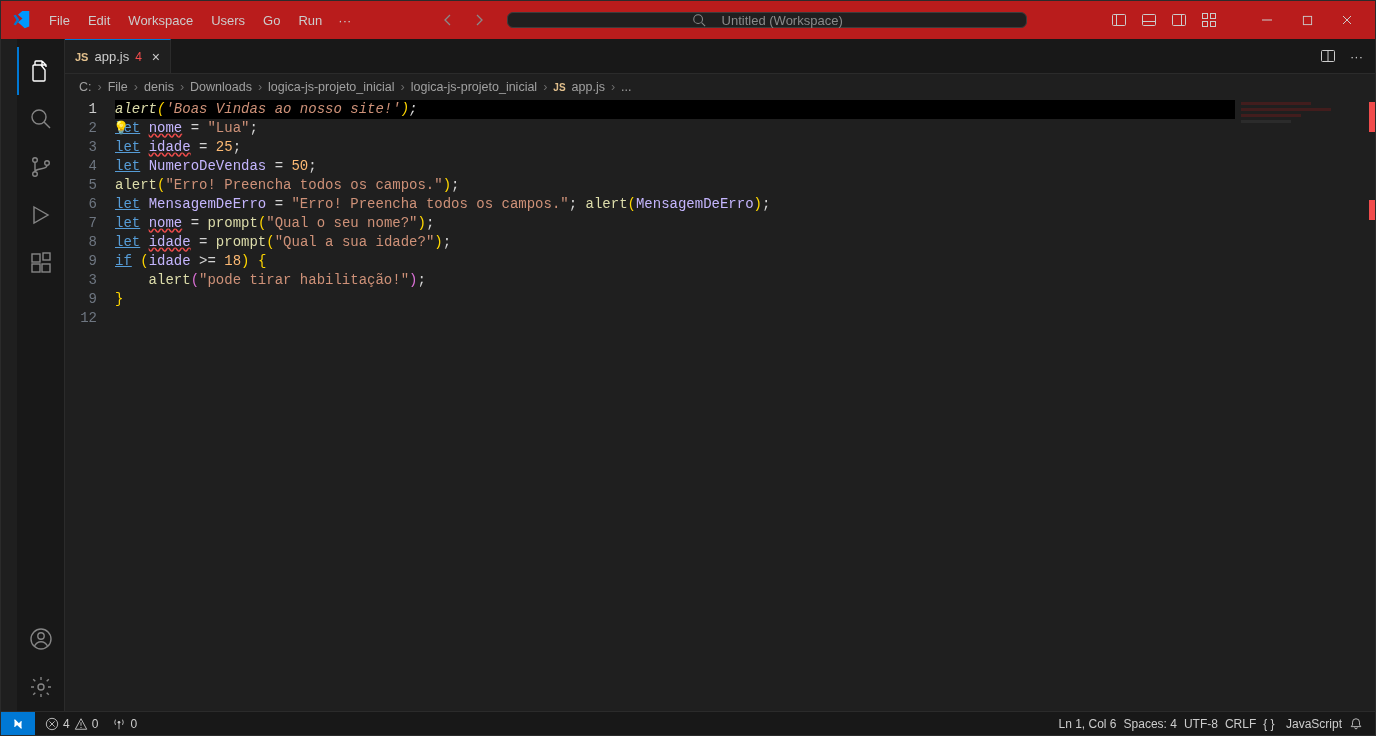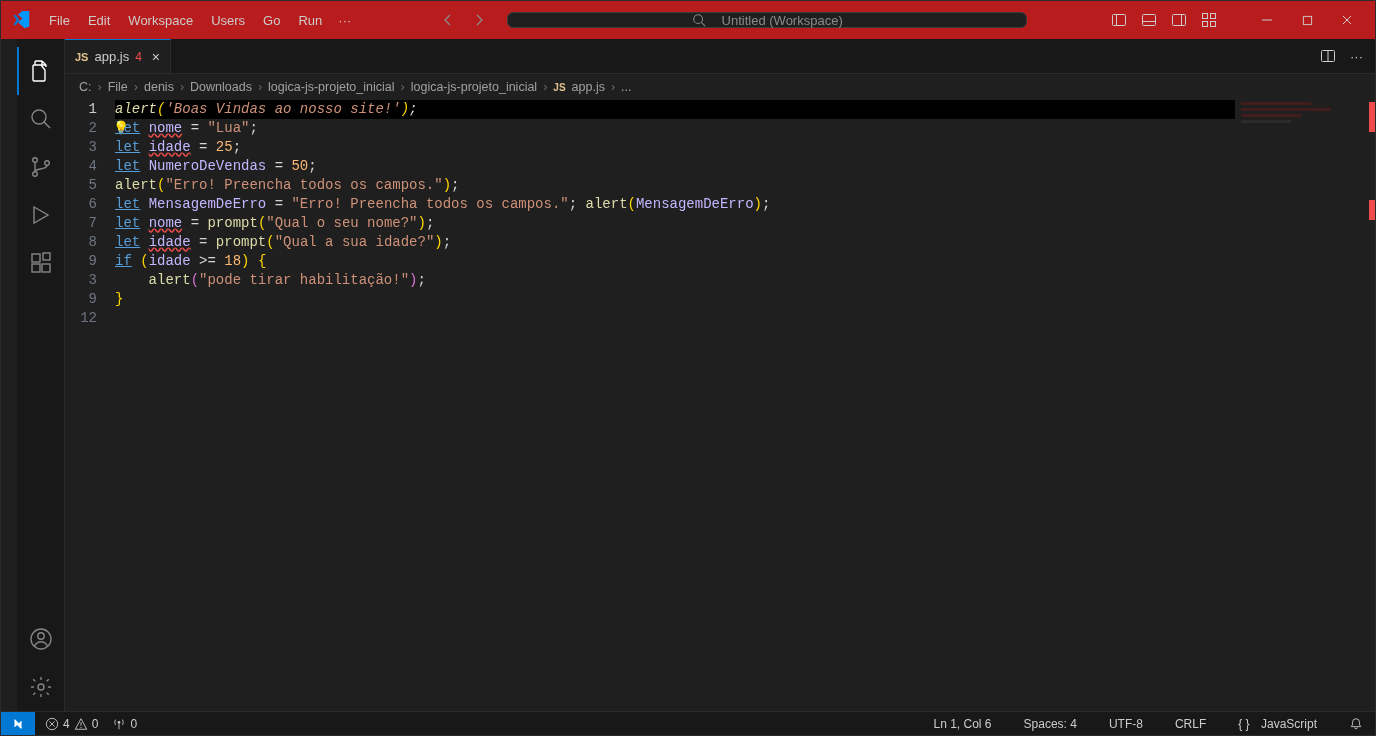--- a/index.html
+++ b/index.html
@@ -161,21 +161,21 @@
   .statusbar {
     height: 24px; background: #181818;
     display: flex; align-items: center; font-size: 12px; color: #cccccc;
     border-top: 1px solid #2b2b2b;
   }
   .statusbar .remote {
     background: #0078d4; height: 24px; width: 34px;
     display: flex; align-items: center; justify-content: center;
   }
   .statusbar .left { display: flex; align-items: center; gap: 14px; padding-left: 10px; }
-  .statusbar .right { margin-left: auto; display: flex; align-items: center; gap: 32px; padding-right: 12px; }
+  .statusbar .right { margin-left: auto; display: flex; align-items: center; gap: 7px; padding-right: 12px; }
   .status-item { display: flex; align-items: center; gap: 4px; }
 
   svg { display: block; }
 </style>
 </head>
 <body>
 
 <div class="titlebar">
   <div class="logo">
     <svg width="18" height="18" viewBox="0 0 24 24">

